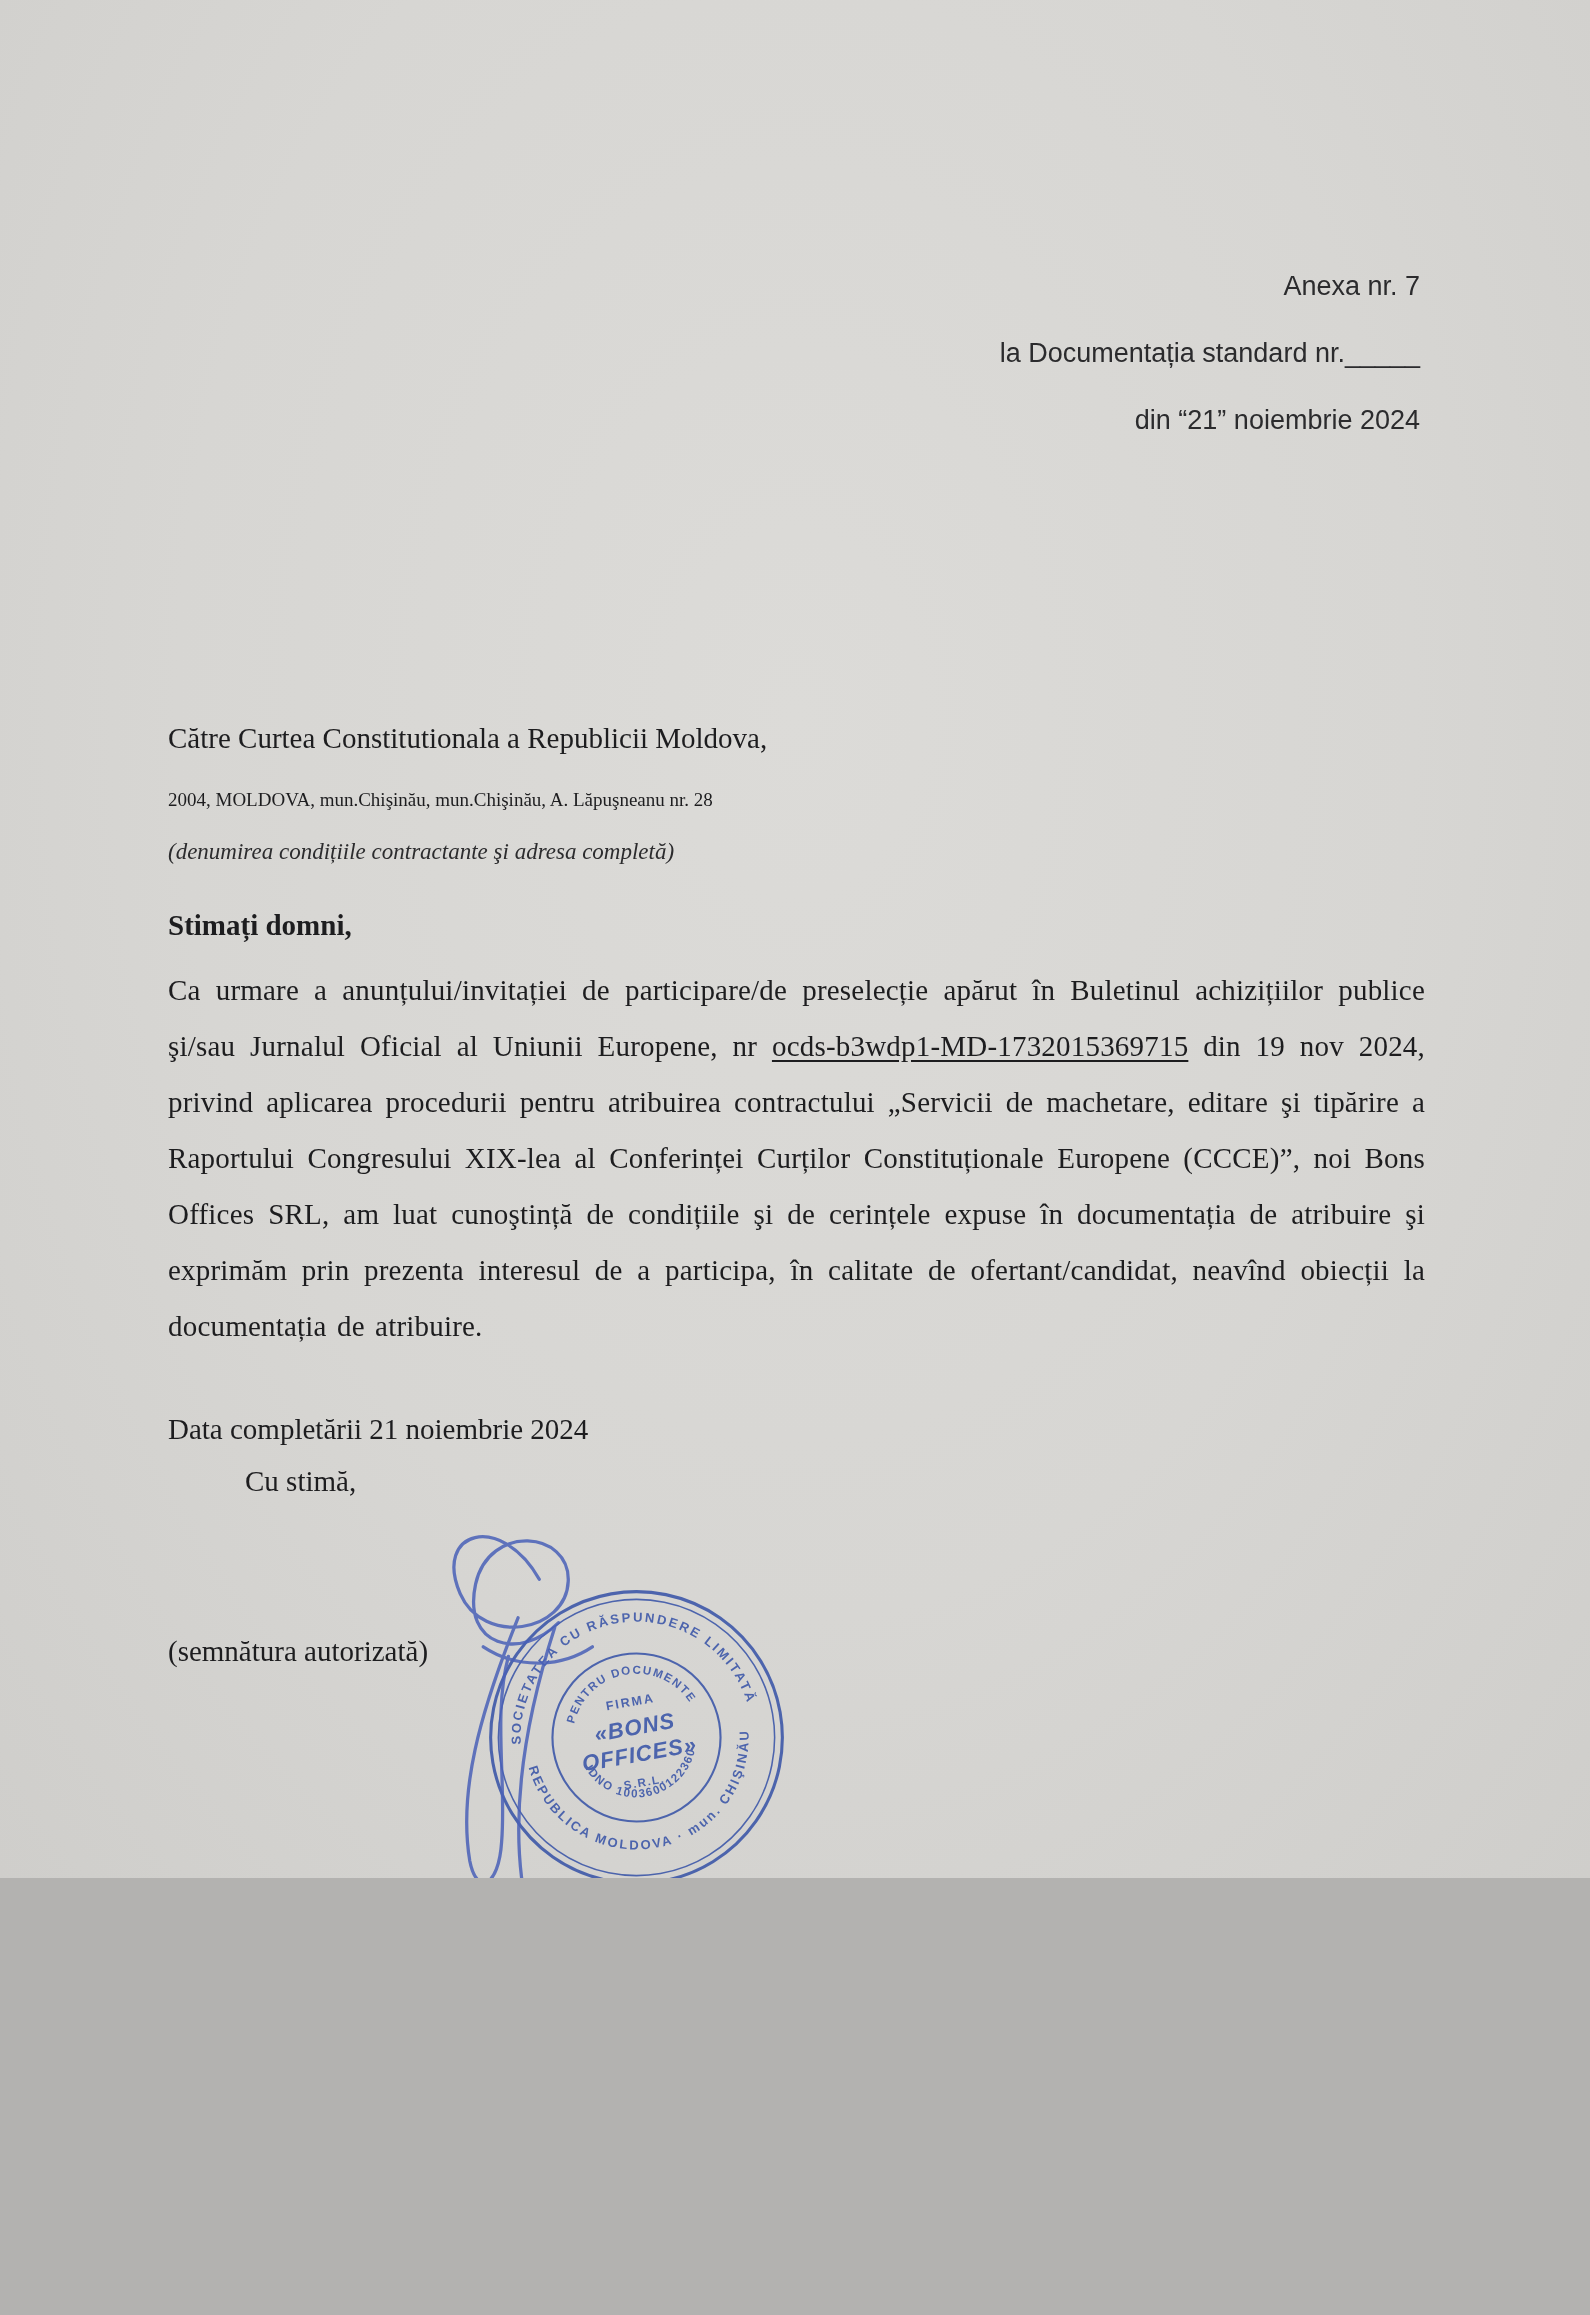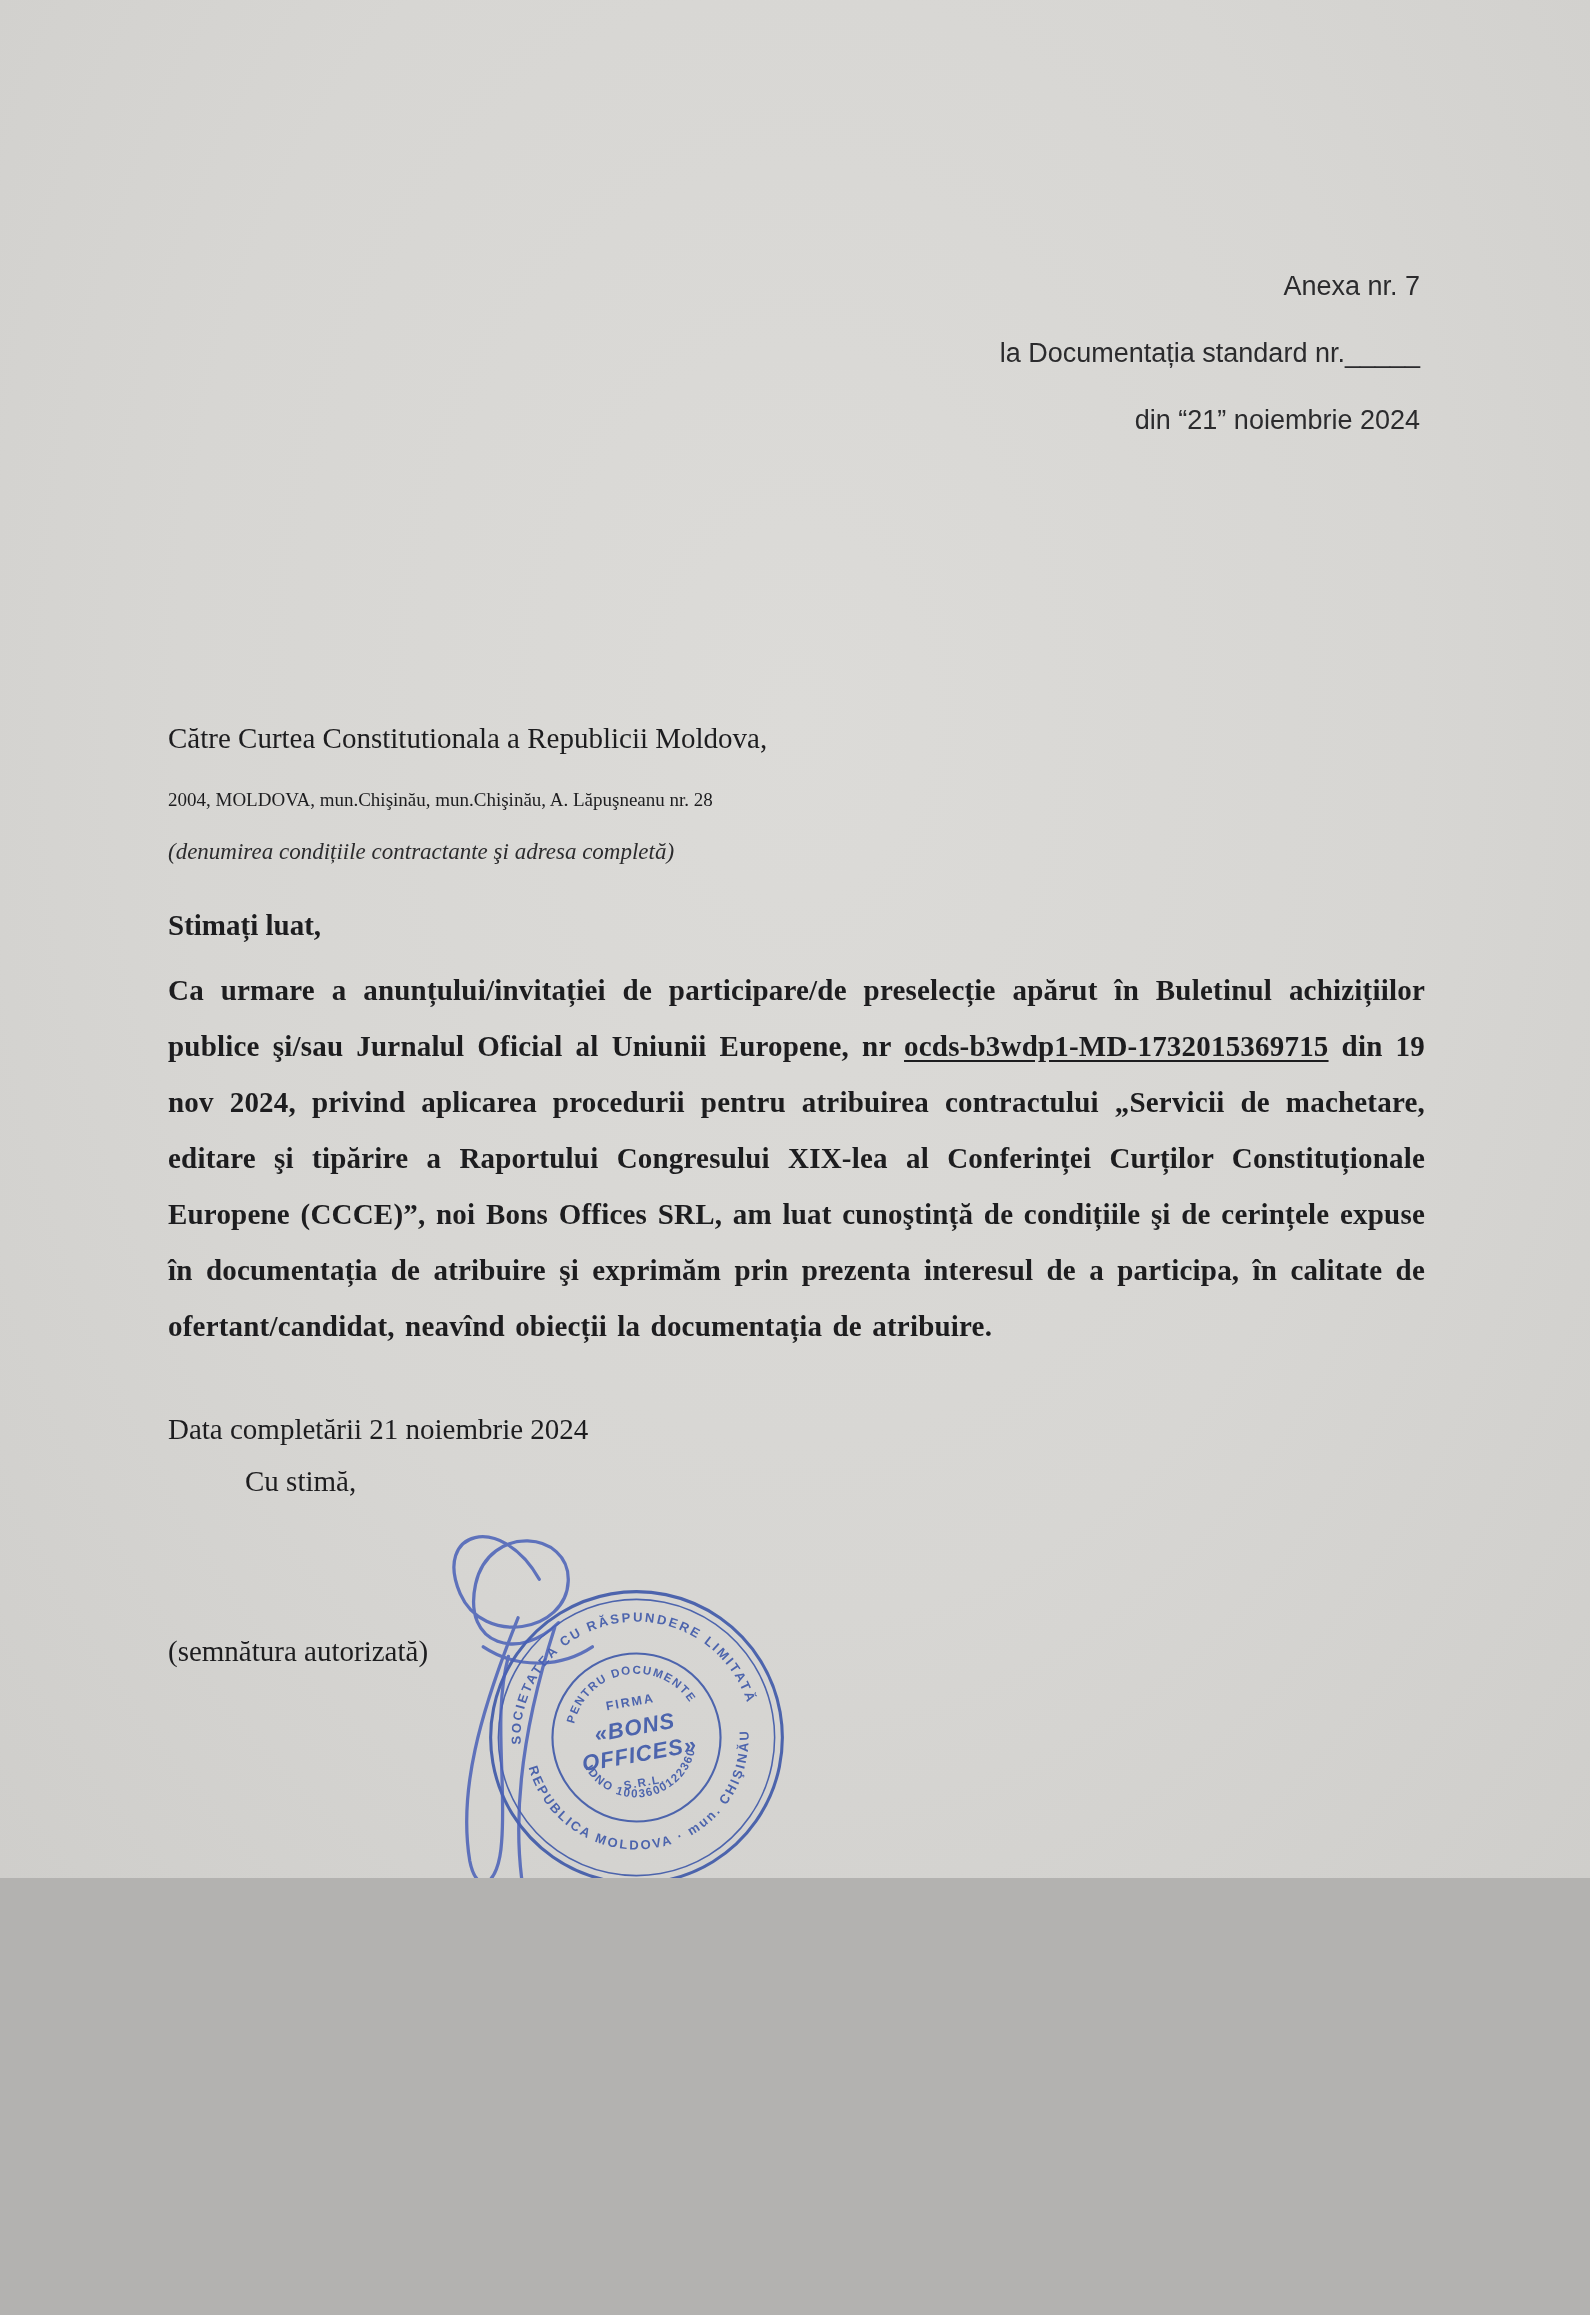--- a/index.html
+++ b/index.html
@@ -23,21 +23,21 @@
     text-align:center;
     font-size:34px; font-weight:bold; letter-spacing:1.4px; color:#151517;
   }
   .recipient-line1 { position:absolute; top:722px; left:168px; font-size:29px; }
   .recipient-line2 { position:absolute; top:789px; left:168px; font-size:19px; }
   .recipient-note  { position:absolute; top:839px; left:168px; font-size:23px; font-style:italic; color:#2c2c2e; }
   .salutation { position:absolute; top:909px; left:168px; font-size:29px; font-weight:bold; }
   .body-paragraph {
     position:absolute; top:962px; left:168px; width:1257px;
     font-size:29px; line-height:56px;
-    text-align:justify; word-spacing:2.9px; letter-spacing:0.2px;font-weight:bold;
+    text-align:justify; word-spacing:2.9px; letter-spacing:0.2px;
   }
   .body-paragraph .uline { text-decoration:underline; text-underline-offset:3.9px; }
   .date-line { position:absolute; top:1413px; left:168px; font-size:29px; }
   .closing   { position:absolute; top:1465px; left:245px; font-size:29px; }
   .signer-block {
     position:absolute; top:1522px; right:168px;
     text-align:right; font-size:29px; line-height:51px;
   }
   .signature-caption { position:absolute; top:1635px; left:168px; font-size:29px; }
   .stamp-wrap { position:absolute; left:481px; top:1582px; width:311px; height:311px; opacity:0.88; }
@@ -57,21 +57,21 @@
     <div>Anexa nr. 7</div>
     <div>la Documentația standard nr._____</div>
     <div>din “21” noiembrie 2024</div>
   </div>
 
 
   <div class="recipient-line1">Către Curtea Constitutionala a Republicii Moldova,</div>
   <div class="recipient-line2">2004, MOLDOVA, mun.Chişinău, mun.Chişinău, A. Lăpuşneanu nr. 28</div>
   <div class="recipient-note">(denumirea condițiile contractante şi adresa completă)</div>
 
-  <div class="salutation">Stimați luat,</div>
+  <div class="salutation">Stimați domni,</div>
 
   <div class="body-paragraph"><span>Ca urmare a anunțului/invitației de participare/de preselecție apărut în Buletinul achizițiilor publice şi/sau Jurnalul Oficial al Uniunii Europene,  nr </span><span class="uline">ocds-b3wdp1-MD-1732015369715</span><span> din 19 nov 2024,  privind aplicarea procedurii pentru atribuirea contractului „Servicii de machetare, editare şi tipărire a Raportului Congresului XIX-lea al Conferinței Curților Constituționale Europene (CCCE)”,  noi Bons Offices SRL, am luat cunoştință de condițiile şi de cerințele expuse în documentația de atribuire şi exprimăm  prin prezenta interesul de a participa, în calitate de ofertant/candidat,  neavînd obiecții la documentația de atribuire.</span></div>
 
   <div class="date-line">Data completării 21 noiembrie 2024</div>
   <div class="closing">Cu stimă,</div>
 
 
   <div class="signature-caption">(semnătura autorizată)</div>
 
   <div class="stamp-wrap">

